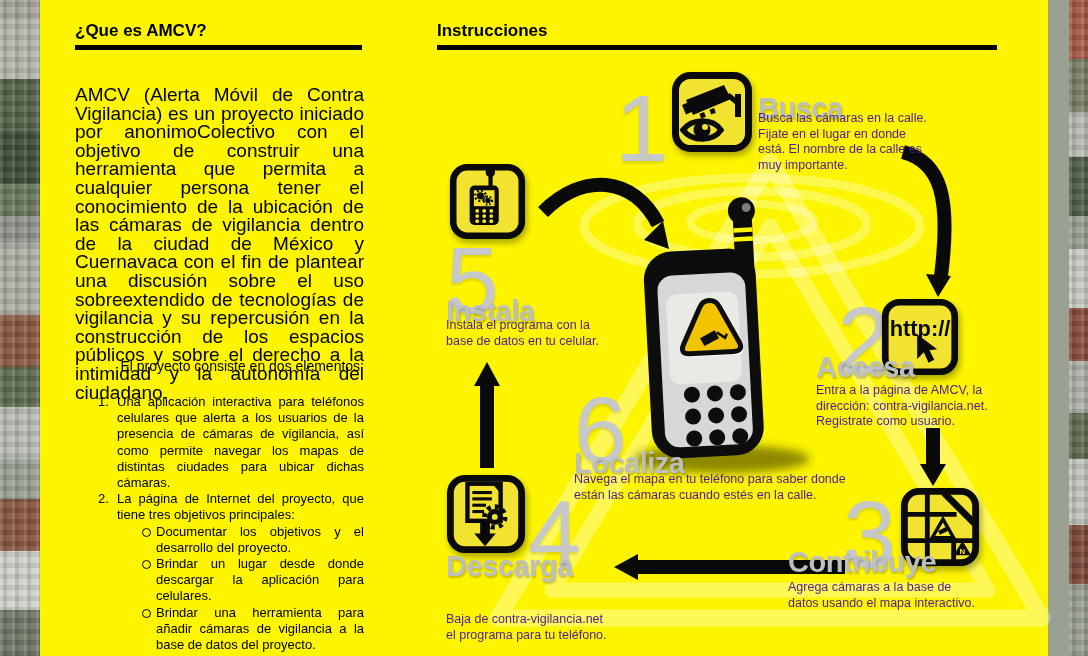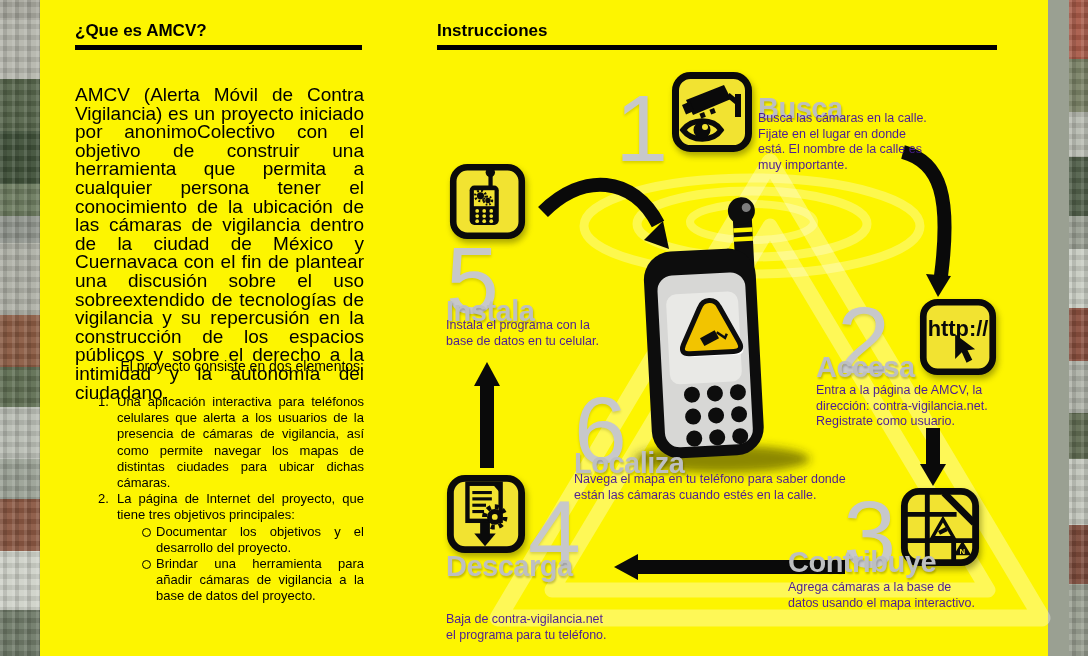--- a/index.html
+++ b/index.html
@@ -138,20 +138,26 @@
     <div class="subli">
       <span class="mark">
           <i></i>
         </span>
       <span class="txt">Documentar los objetivos y el desarrollo del proyecto.</span>
     </div>
     <div class="subli">
       <span class="mark">
           <i></i>
         </span>
+      <span class="txt">Brindar un lugar desde donde descargar la aplicación para celulares.</span>
+    </div>
+    <div class="subli">
+      <span class="mark">
+          <i></i>
+        </span>
       <span class="txt">Brindar una herramienta para añadir cámaras de vigilancia a la base de datos del proyecto.</span>
     </div>
   </div>
 
   <div class="col-title t-right">Instrucciones</div>
 
   <div class="step-number ralign" style="left:604px;top:90px;width:64px;">1</div>
   <div class="step-icon" style="left:671px;top:71px;">
     <svg width="82" height="82" viewBox="0 0 82 82">
       <rect x="4.5" y="4.5" width="73" height="73" rx="15" fill="#F2E331" stroke="#0a0a0a" stroke-width="7"></rect>
@@ -166,21 +172,21 @@
       <circle cx="34" cy="56" r="3" fill="#F2E331"></circle>
     </svg>
   </div>
   <div class="step-label" style="left:758px;top:82px;margin-top:12px;">Busca</div>
   <div class="step-desc" style="left:758px;top:111px;width:212px;">Busca las cámaras en la calle.
 Fijate en el lugar en donde
 está. El nombre de la calle es
 muy importante.</div>
 
   <div class="step-number ralign" style="left:826px;top:302px;width:64px;">2</div>
-  <div class="step-icon" style="left:919px;top:298px;">
+  <div class="step-icon" style="left:881px;top:298px;">
     <svg width="78" height="78" viewBox="0 0 82 82">
       <rect x="4.5" y="4.5" width="73" height="73" rx="15" fill="#F2E331" stroke="#0a0a0a" stroke-width="7"></rect>
       <text x="41" y="40" text-anchor="middle" font-family="Liberation Sans, sans-serif" font-size="23" font-weight="bold" fill="#0a0a0a">http://</text>
       <path d="M38 38 L38 64 L45 57 L50 68 L56 65 L51 55 L59 54 Z" fill="#0a0a0a"></path>
     </svg>
   </div>
   <div class="step-label" style="left:816px;top:353px;">Accesa</div>
   <div class="step-desc" style="left:816px;top:383px;width:220px;">Entra a la página de AMCV, la
 dirección: contra-vigilancia.net.
 Registrate como usuario.</div>

